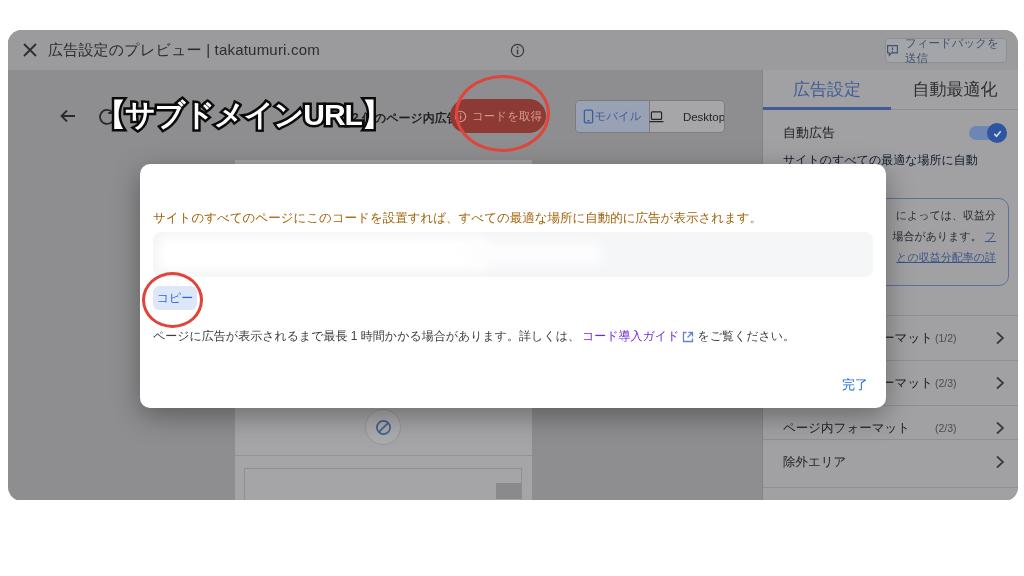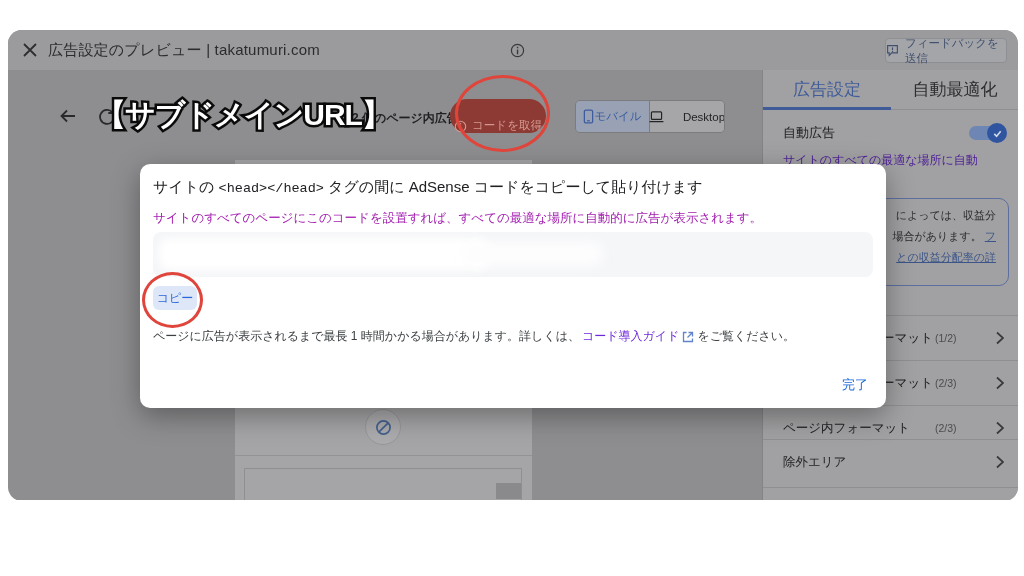--- a/index.html
+++ b/index.html
@@ -18,21 +18,21 @@
   .hdr-info { position:absolute; left:502px; top:13px; width:15px; height:15px; color:#3a3a3c; }
   .fb-btn { position:absolute; left:877px; top:8px; width:122px; height:25px; background:#a4a5a9;
             border:1px solid #8e8f93; border-radius:4px; display:flex; align-items:center;
             justify-content:center; gap:6px; color:#41506e; font-size:11.5px; font-weight:500; }
 
   
   .tb-back { position:absolute; left:50px; top:76px; width:20px; height:20px; color:#2a2a2c; }
   .tb-refresh { position:absolute; left:90px; top:77px; width:18px; height:18px; color:#2a2a2c; }
   .tb-count { position:absolute; left:344px; top:80px; font-size:12px; font-weight:700; color:#1f1f21; }
   .getcode { position:absolute; left:442px; top:69px; width:96px; height:34px; border-radius:17px;
-             background:#8c3a33; color:#d59a92; display:flex; align-items:flex-end; justify-content:center;
+             background:#8c3a33; color:#d59a92; display:flex; align-items:center; justify-content:center;
              gap:5px; font-size:11.5px; font-weight:500; }
   .seg { position:absolute; left:567px; top:70px; width:150px; height:33px; border:1px solid #7c7c7e;
          border-radius:5px; display:flex; overflow:hidden; }
   .seg-left { width:50%; background:#98a2b4; color:#3c5c9e; border-right:1px solid #7c7c7e;
               display:flex; align-items:center; justify-content:center; font-size:11.5px; font-weight:500; }
   .seg-right { width:50%; background:#a6a6a8; color:#242426; display:flex; align-items:center;
                justify-content:center; gap:19px; font-size:11.5px; font-weight:500; }
 
   
   .panel { position:absolute; left:227px; top:130px; width:297px; height:341px; background:#a5a5a7; }
@@ -50,21 +50,21 @@
   .tab { position:absolute; top:0; width:128px; height:40px; line-height:40px; text-align:center;
          font-size:17px; font-weight:500; }
   .tab.sel { left:0; color:#3f5c99; }
   .tab.unsel { left:128px; color:#2e2e30; }
   .tab-underline { position:absolute; left:0; top:37px; width:128px; height:3px; background:#3f5c99; }
   .autoads-label { position:absolute; left:20px; top:54px; font-size:13px; color:#1e1e20; }
   .toggle { position:absolute; left:204px; top:53px; width:40px; height:20px; }
   .toggle-track { position:absolute; left:2px; top:3px; width:36px; height:14px; border-radius:7px; background:#6e86b4; }
   .toggle-knob { position:absolute; right:0; top:0; width:20px; height:20px; border-radius:50%;
                  background:#2f55a0; display:flex; align-items:center; justify-content:center; color:#cfd6e4; }
-  .autoads-desc { position:absolute; left:20px; top:82px; width:236px; font-size:12px; color:#4c1d95;
+  .autoads-desc { position:absolute; left:20px; top:82px; width:236px; font-size:12px; color:#0f172a;
                   white-space:nowrap; overflow:hidden; }
   .infobox { position:absolute; left:16px; top:128px; width:230px; height:88px; border:1.5px solid #5c6f9f;
              border-radius:10px; }
   .infobox div { position:absolute; right:12px; font-size:11px; color:#2b2b2d; white-space:nowrap; }
   .info-l1 { top:9px; }
   .info-l2 { top:30px; }
   .info-l3 { top:51px; }
   .blue-link { color:#3c5588; text-decoration:underline; }
   .srow { position:absolute; left:0; width:256px; border-top:1px solid #8f8f91; }
   .srow .lbl { position:absolute; top:14px; font-size:12.5px; color:#1f1f21; white-space:nowrap; }
@@ -76,21 +76,21 @@
   .row2 { top:290px; height:45px; }
   .row3 { top:335px; height:42px; }
   .row4 { top:369px; height:40px; }
   .row5 { top:417px; height:45px; }
 
   
   .modal { position:absolute; left:140px; top:164px; width:746px; height:244px; background:#ffffff;
            border-radius:10px; box-shadow:0 8px 28px rgba(0,0,0,.35); z-index:10; }
   .m-title { position:absolute; left:13px; top:14px; font-size:15px; color:#202124; font-weight:500; }
   .m-title .code { font-family:"Liberation Mono","DejaVu Sans Mono",monospace; font-size:13.5px; }
-  .m-body { position:absolute; left:13px; top:46px; font-size:12.5px; color:#a21caf; }
+  .m-body { position:absolute; left:13px; top:46px; font-size:12.5px; color:#a16207; }
   .m-codebox { position:absolute; left:13px; top:68px; width:720px; height:45px; background:#f5f6f8;
                border-radius:8px; overflow:hidden; }
   .m-blob1 { position:absolute; left:6px; top:6px; width:330px; height:32px; background:#ffffff;
              border-radius:10px; filter:blur(5px); }
   .m-blob2 { position:absolute; left:310px; top:10px; width:140px; height:24px; background:#fdfdfe;
              border-radius:10px; filter:blur(6px); }
   .m-copy { position:absolute; left:13px; top:122px; width:44px; height:24px; background:#dde7f8;
             border:none; border-radius:6px; color:#2a67d8; font-size:12px; font-weight:500;
             font-family:inherit; display:flex; align-items:center; justify-content:center; }
   .m-note { position:absolute; left:13px; top:164px; font-size:12px; color:#3c4043; display:flex;
@@ -268,23 +268,20 @@
           </span>
       </div>
       <div class="srow row5">
         
         
       </div>
     </div>
   </div>
 
   <div class="modal">
-    <div class="m-title">
-      <span>サイトの </span><span class="code">&lt;head&gt;&lt;/head&gt;</span><span> タグの間に AdSense コードをコピーして貼り付けます</span>
-    </div>
     <div class="m-body">サイトのすべてのページにこのコードを設置すれば、すべての最適な場所に自動的に広告が表示されます。</div>
     <div class="m-codebox">
       <div class="m-blob1"></div>
       <div class="m-blob2"></div>
     </div>
     <button class="m-copy">コピー</button>
     <div class="m-note">
       <span>ページに広告が表示されるまで最長 1 時間かかる場合があります。詳しくは、 </span>
       <span class="link">コード導入ガイド</span>
       <span class="ext">

